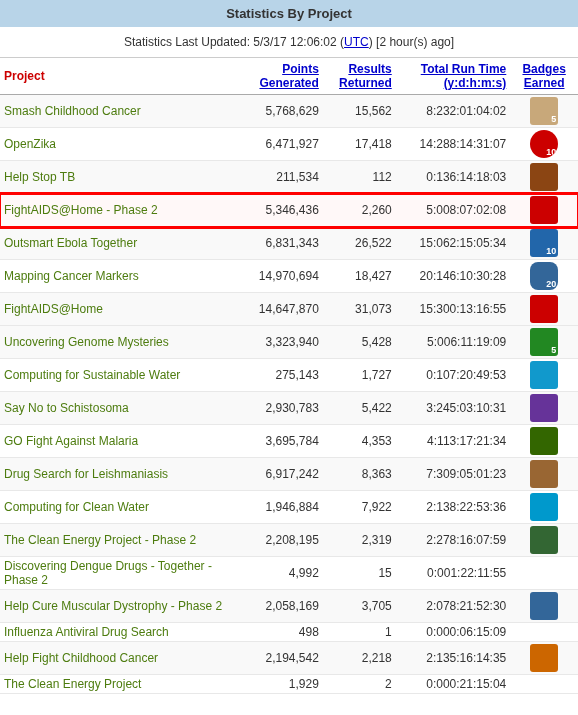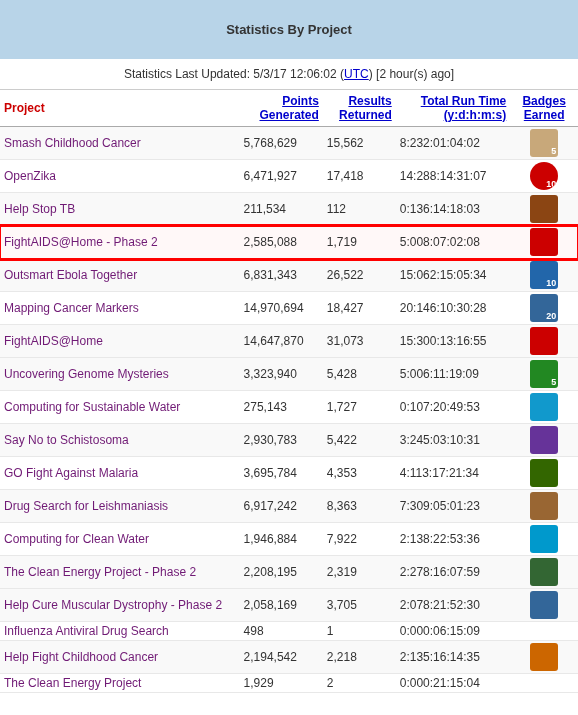--- a/index.html
+++ b/index.html
@@ -6,21 +6,21 @@
     body {
       font-family: Arial, Helvetica, sans-serif;
       font-size: 12px;
       background: #fff;
       color: #333;
       width: 578px;
     }
     .page-title {
       background: #b8d4e8;
       text-align: center;
-      padding: 22px;
+      padding: 6px;
       font-weight: bold;
       font-size: 13px;
     }
     .last-updated {
       text-align: center;
       padding: 8px 0;
       font-size: 12px;
       border-bottom: 1px solid #ccc;
     }
     .last-updated a {
@@ -42,24 +42,24 @@
       text-decoration: underline;
     }
     thead tr th.right { text-align: right; }
     tbody tr td {
       padding: 2px 4px;
       vertical-align: middle;
       font-size: 12px;
       border-bottom: 1px solid #e8e8e8;
     }
     tbody tr td a {
-      color: #701a75;
+      color: #4d7c0f;
       text-decoration: none;
     }
-    tbody tr td.num { text-align: left; }
+    tbody tr td.num { text-align: right; }
     .project-col { width: 230px; }
     .points-col { width: 80px; text-align: right; }
     .results-col { width: 70px; text-align: right; }
     .runtime-col { width: 110px; text-align: right; }
     .badges-col { width: 65px; text-align: center; }
     .highlighted-row {
       outline: 3px solid red;
       outline-offset: -1px;
     }
     .highlighted-row td {
@@ -147,38 +147,38 @@
       </tr>
       <tr style="background: rgb(249, 249, 249); margin-left: 48px;">
         <td><a href="#">Help Stop TB</a></td>
         <td class="num">211,534</td>
         <td class="num">112</td>
         <td class="num">0:136:14:18:03</td>
         <td style="text-align: center;"><div class="badge-img badge-lungs"></div></td>
       </tr>
       <tr class="highlighted-row">
         <td><a href="#">FightAIDS@Home - Phase 2</a></td>
-        <td class="num">2,585,088</td>
-        <td class="num">1,719</td>
+        <td class="num">5,346,436</td>
+        <td class="num">2,260</td>
         <td class="num">5:008:07:02:08</td>
         <td style="text-align: center;"><div class="badge-img badge-aids-ribbon"></div></td>
       </tr>
       <tr style="background: rgb(249, 249, 249); margin-top: 24px;">
         <td><a href="#">Outsmart Ebola Together</a></td>
         <td class="num">6,831,343</td>
         <td class="num">26,522</td>
         <td class="num">15:062:15:05:34</td>
         <td style="text-align: center;"><div class="badge-img badge-ebola" style="position: relative;"><span class="badge-number">10</span></div></td>
       </tr>
       <tr>
         <td><a href="#">Mapping Cancer Markers</a></td>
         <td class="num">14,970,694</td>
         <td class="num">18,427</td>
         <td class="num">20:146:10:30:28</td>
-        <td style="text-align: center;"><div class="badge-img badge-mapping" style="position: relative;"><span class="badge-number">20</span></div></td>
+        <td style="text-align: center;"><div class="badge-img badge-mapping" style="position: relative; border-radius: 8px;"><span class="badge-number">20</span></div></td>
       </tr>
       <tr style="background: rgb(249, 249, 249);">
         <td><a href="#">FightAIDS@Home</a></td>
         <td class="num">14,647,870</td>
         <td class="num">31,073</td>
         <td class="num">15:300:13:16:55</td>
         <td style="text-align: center;"><div class="badge-img badge-aids-ribbon"></div></td>
       </tr>
       <tr style="background: rgb(249, 249, 249);">
         <td><a href="#">Uncovering Genome Mysteries</a></td>
@@ -222,20 +222,27 @@
         <td class="num">2:138:22:53:36</td>
         <td style="text-align: center;"><div class="badge-img badge-cleanwater"></div></td>
       </tr>
       <tr style="background: rgb(249, 249, 249);">
         <td><a href="#">The Clean Energy Project - Phase 2</a></td>
         <td class="num">2,208,195</td>
         <td class="num">2,319</td>
         <td class="num">2:278:16:07:59</td>
         <td style="text-align: center;"><div class="badge-img badge-energy"></div></td>
       </tr>
+      <tr>
+        <td><a href="#">Discovering Dengue Drugs - Together - Phase 2</a></td>
+        <td class="num">4,992</td>
+        <td class="num">15</td>
+        <td class="num">0:001:22:11:55</td>
+        <td style="text-align: center;"></td>
+      </tr>
       <tr style="background: rgb(249, 249, 249);">
         <td><a href="#">Help Cure Muscular Dystrophy - Phase 2</a></td>
         <td class="num">2,058,169</td>
         <td class="num">3,705</td>
         <td class="num">2:078:21:52:30</td>
         <td style="text-align: center;"><div class="badge-img badge-muscular"></div></td>
       </tr>
       <tr>
         <td><a href="#">Influenza Antiviral Drug Search</a></td>
         <td class="num">498</td>

